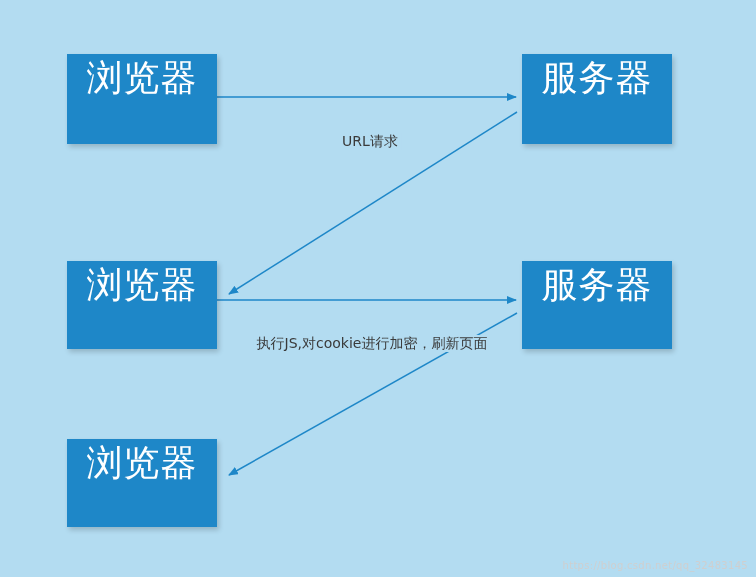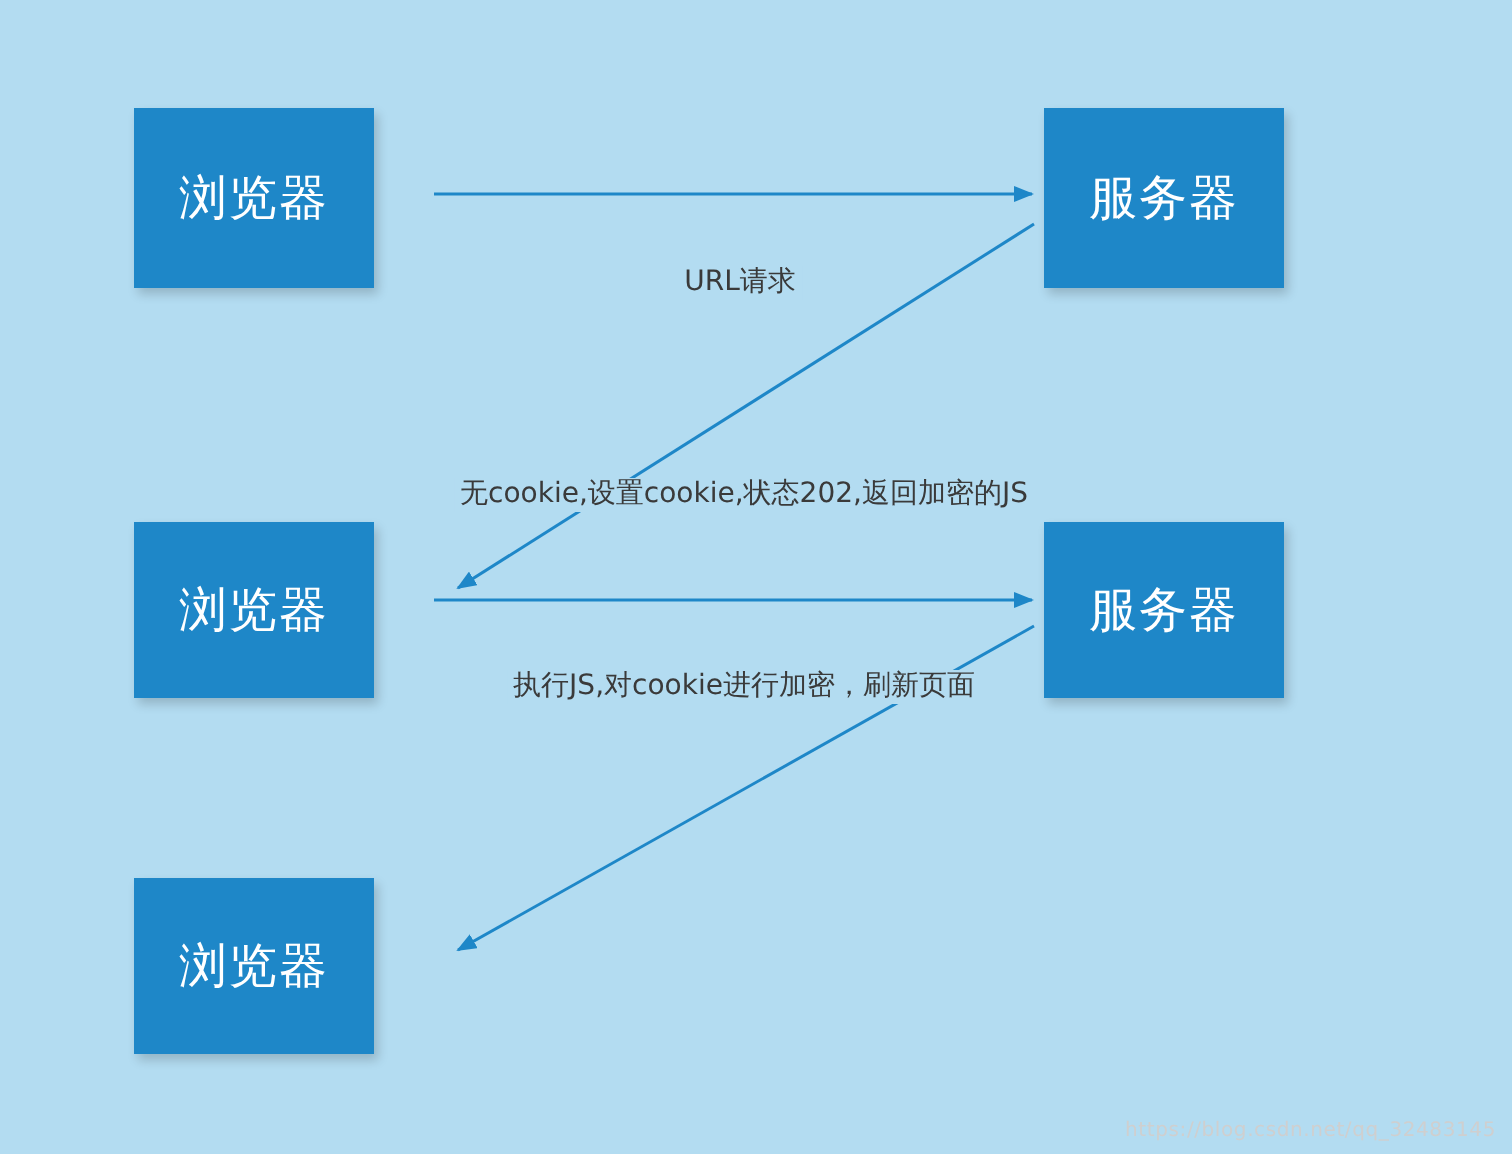--- a/index.html
+++ b/index.html
@@ -30,28 +30,28 @@
   .arrow-line {
     stroke: var(--arrow);
     stroke-width: 1.5;
     fill: none;
   }
   .arrow-fill {
     fill: var(--arrow);
   }
   .node {
     position: absolute;
-    width: 120px;
+    width: 150px;
     height: 90px;
     background: var(--node);
     color: var(--node-text);
     display: flex;
-    align-items: center;
+    align-items: flex-start;
     justify-content: center;
-    font-size: 24px;
+    font-size: 36px;
     letter-spacing: 1px;
     box-shadow: 2px 3px 5px rgba(0,0,0,0.18);
   }
   .node-browser-top { left: 67px; top: 54px; }
   .node-server-top  { left: 522px; top: 54px; }
   .node-browser-mid { left: 67px; top: 261px; height: 88px; }
   .node-server-mid  { left: 522px; top: 261px; height: 88px; }
   .node-browser-bottom { left: 67px; top: 439px; height: 88px; }
   .edge-label {
     position: absolute;
@@ -104,18 +104,17 @@
     <span>浏览器</span>
   </div>
   <div class="node node-server-mid">
     <span>服务器</span>
   </div>
   <div class="node node-browser-bottom">
     <span>浏览器</span>
   </div>
 
   <div class="edge-label edge-label-url">URL请求</div>
-  <div class="edge-label edge-label-nocookie">无cookie,设置cookie,状态202,返回加密的JS</div>
   <div class="edge-label edge-label-execjs">执行JS,对cookie进行加密，刷新页面</div>
 
   <div class="watermark">https://blog.csdn.net/qq_32483145</div>
 
 </div>
 
 </body></html>

